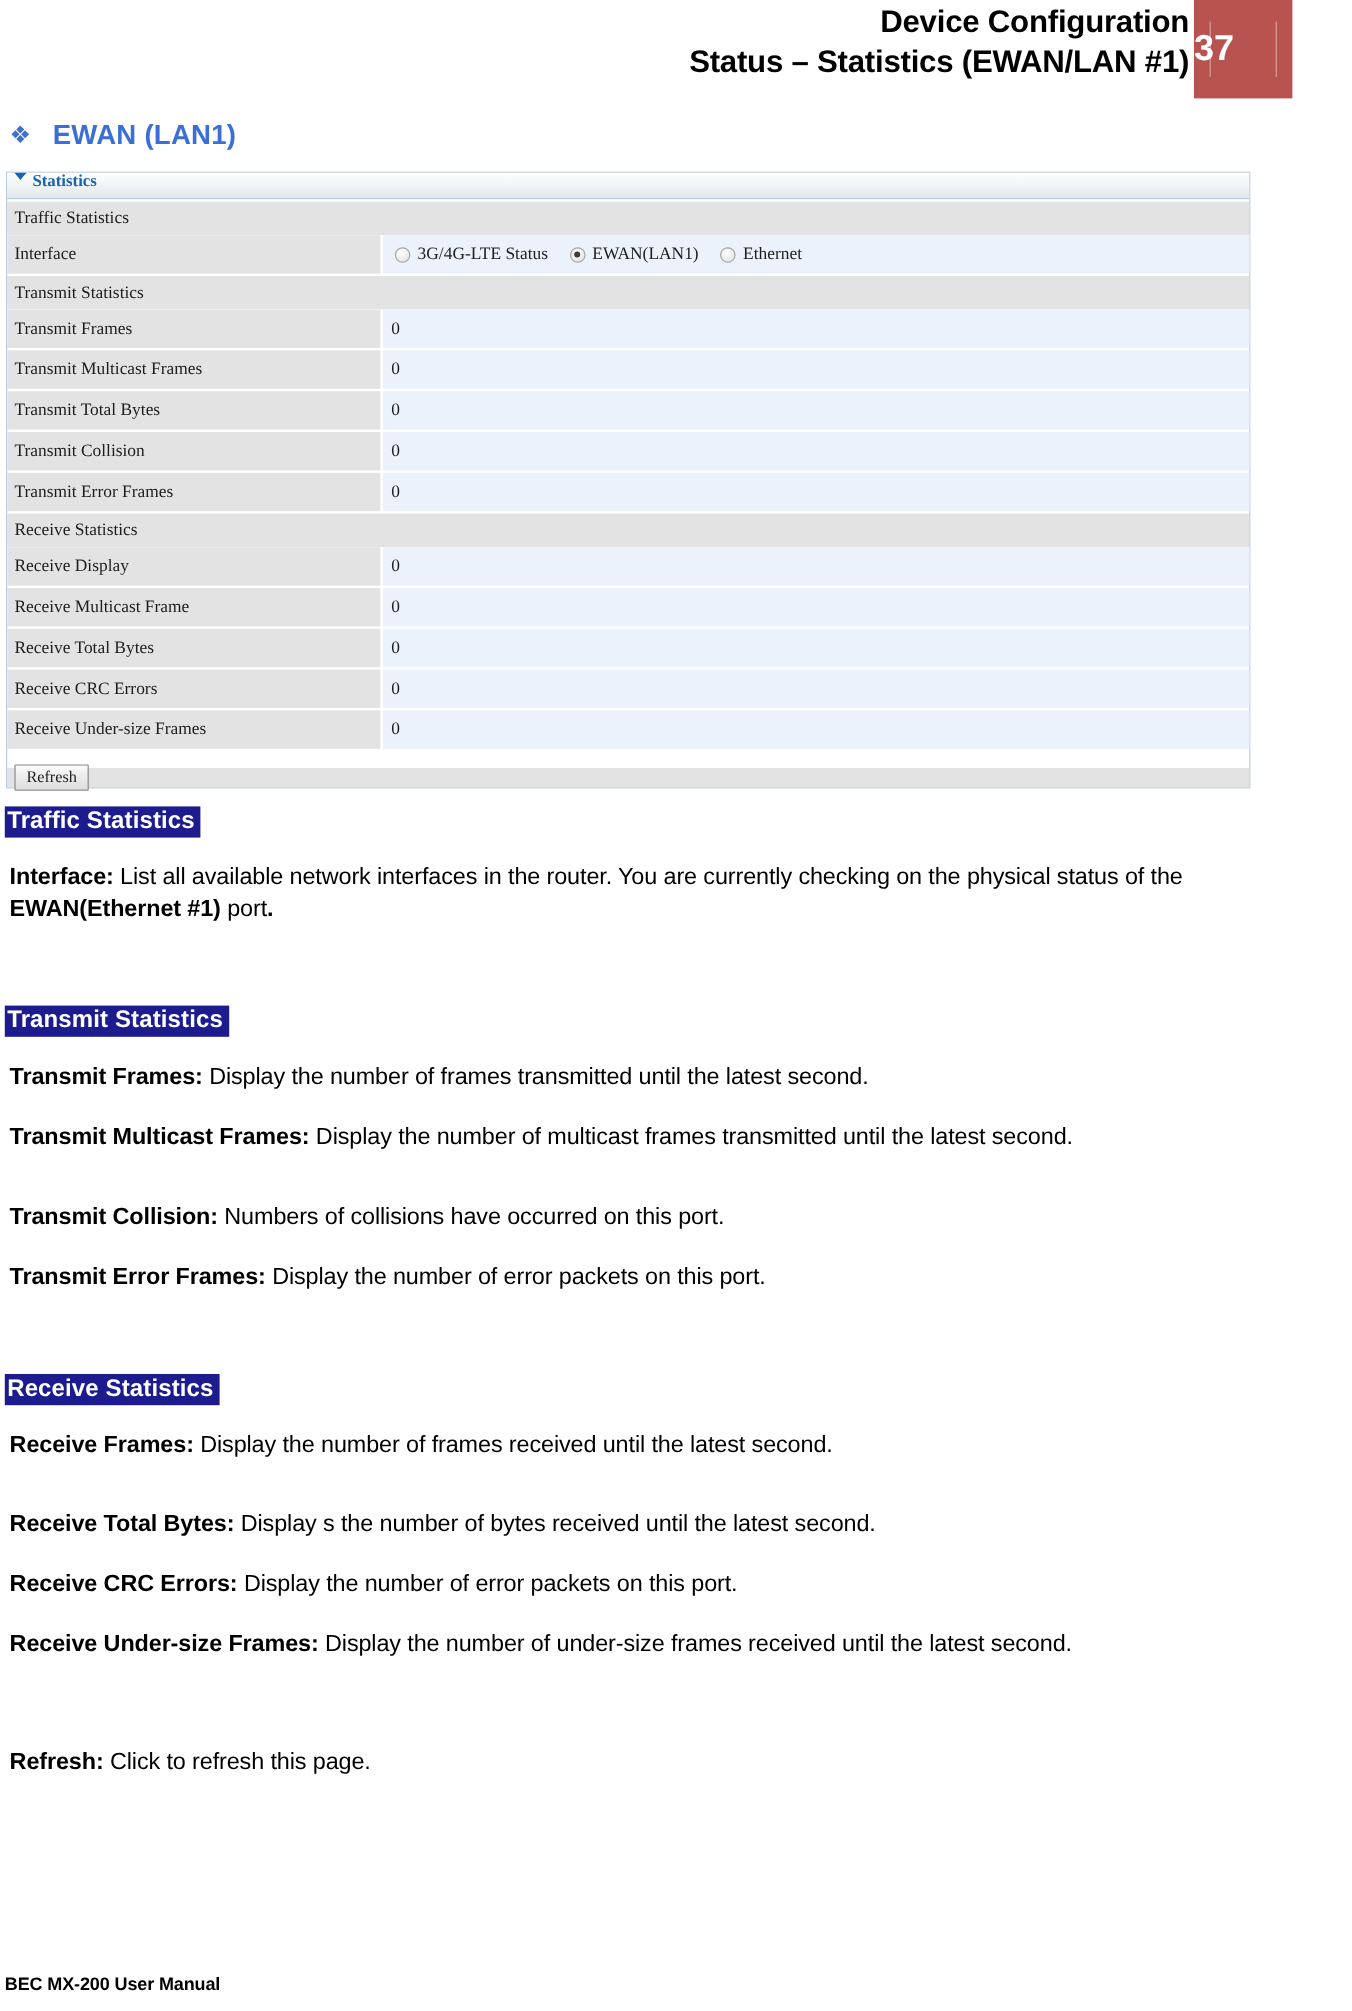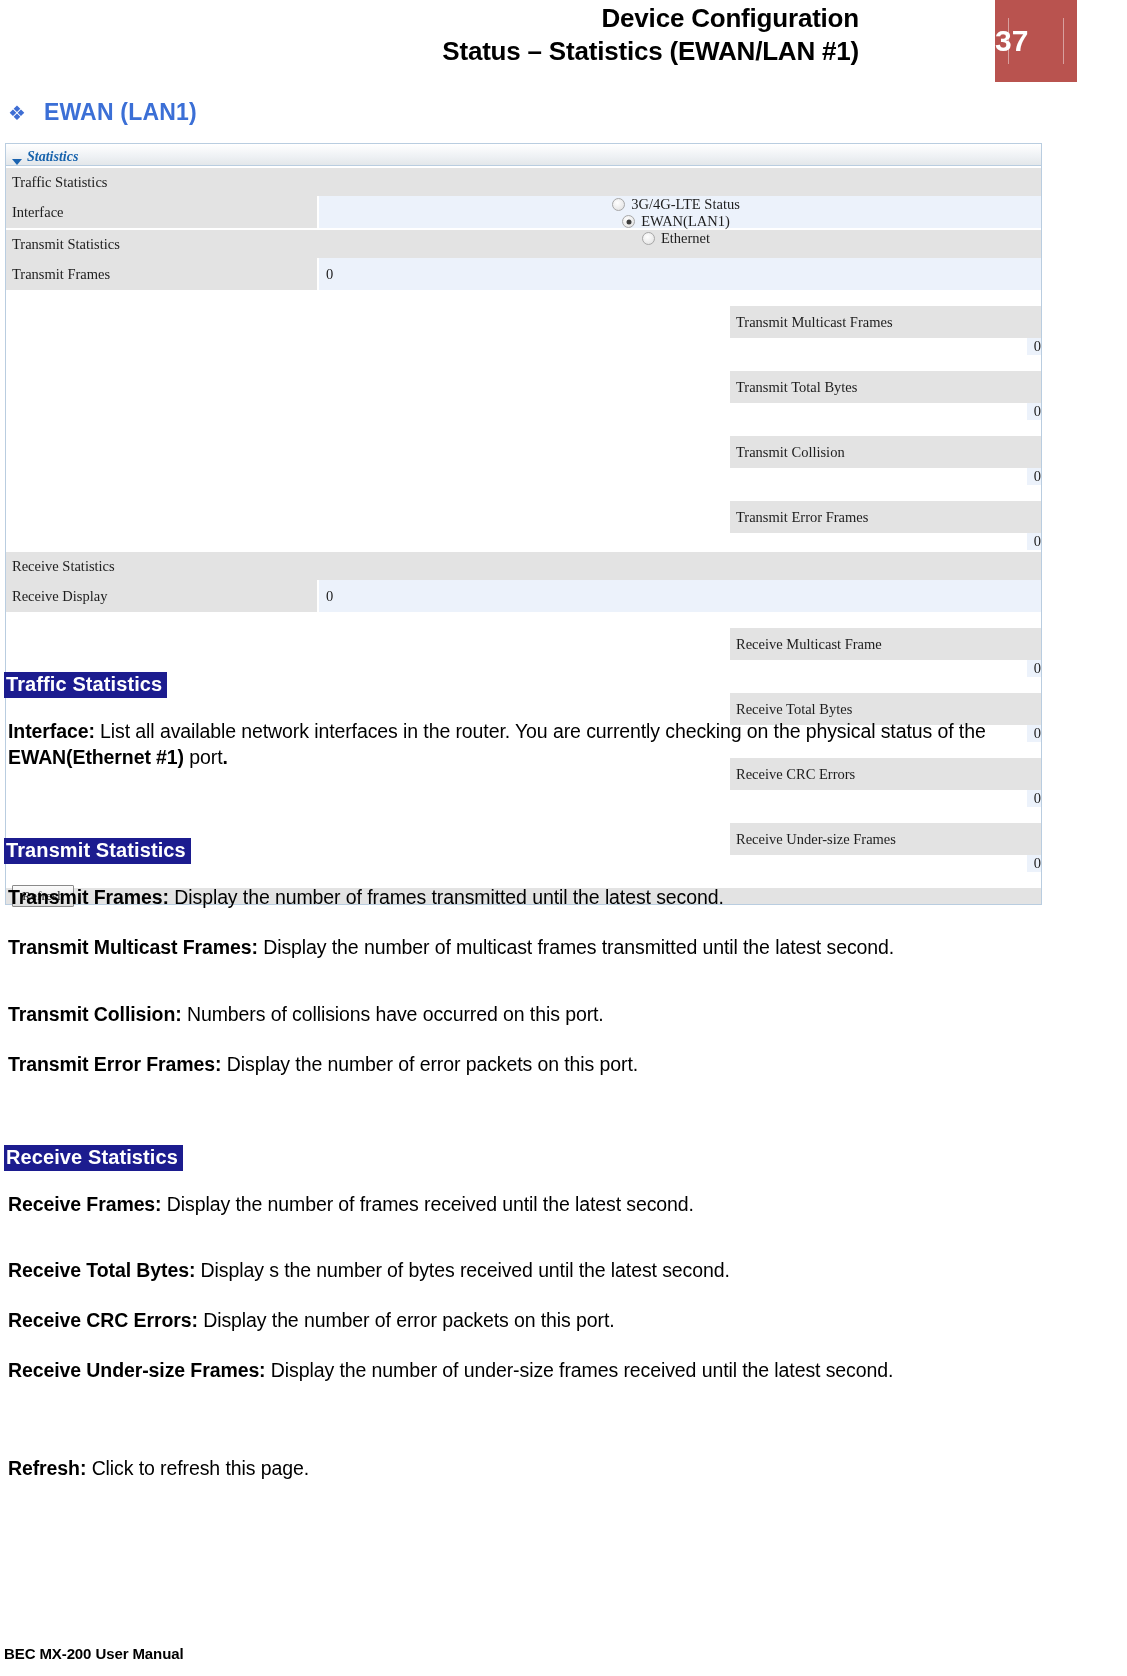--- a/index.html
+++ b/index.html
@@ -14,21 +14,21 @@
     font-family: "Liberation Sans", sans-serif;
     color: #000;
     overflow: hidden;
   }
 
   
   .page-header {
     position: absolute;
     top: 0;
     left: 0;
-    width: 995px;
+    width: 1127px;
     height: 88px;
   }
   .header-titles {
     position: absolute;
     right: 136px;
     top: 2px;
     text-align: right;
     line-height: 1.28;
   }
   .header-line {
@@ -93,45 +93,44 @@
     border: 1px solid #b9cde0;
     background: #ffffff;
     font-size: 14px;
     box-sizing: border-box;
   }
   .panel-title {
     height: 22px;
     background: linear-gradient(to bottom, #ffffff 0%, #eef1f4 60%, #e3e7ea 100%);
     border-bottom: 1px solid #b9cde0;
     display: flex;
-    align-items: flex-end;
+    align-items: flex-start;
     padding-left: 6px;
     box-sizing: border-box;
-    font-style: italic;
   }
   .caret-down {
     width: 0; height: 0;
     border-left: 5px solid transparent;
     border-right: 5px solid transparent;
     border-top: 6px solid #1a63b0;
     margin-right: 5px;
   }
   .panel-title-text {
     color: #1763ad;
     font-weight: bold;
     font-size: 14px;
     font-family: "Liberation Serif", serif;
   }
 
   .row {
     display: flex;
     align-items: flex-end;
     background: #ffffff;
   }
-  .row + .row { margin-top: 16px; flex-direction: column; }
+  .row + .row { margin-top: 2px; }
   .rows-wrap { padding-top: 2px; }
 
   .section-row {
     background: #e3e3e3;
     height: 28px;
     display: flex;
     align-items: center;
     padding-left: 6px;
     box-sizing: border-box;
     font-size: 14.5px;
@@ -161,21 +160,20 @@
     box-sizing: border-box;
     height: 32px;
     font-size: 14.5px;
     color: #1d1d1d;
     font-family: "Liberation Serif", serif;
     margin-left: 2px;
   }
   .cell-value.radios {
     gap: 0px;
     padding-left: 10px;
-    flex-direction: column;
   }
   .radio-group {
     display: flex;
     align-items: center;
     gap: 6px;
     margin-right: 18px;
   }
   .radio {
     width: 13px;
     height: 13px;

